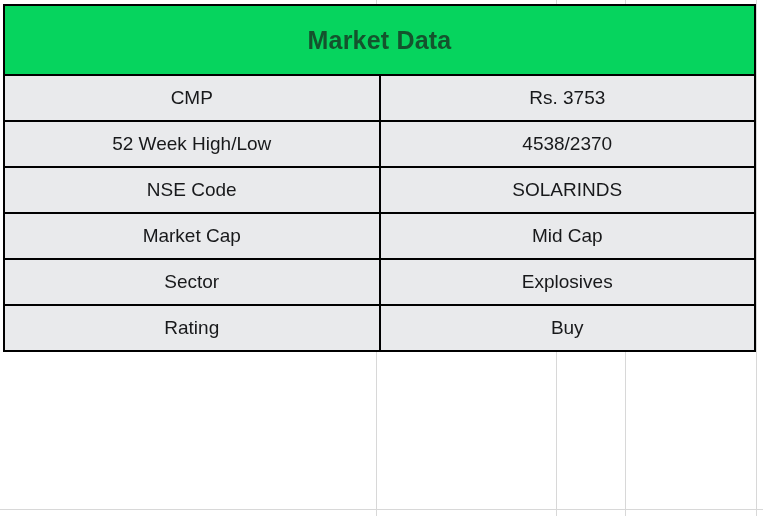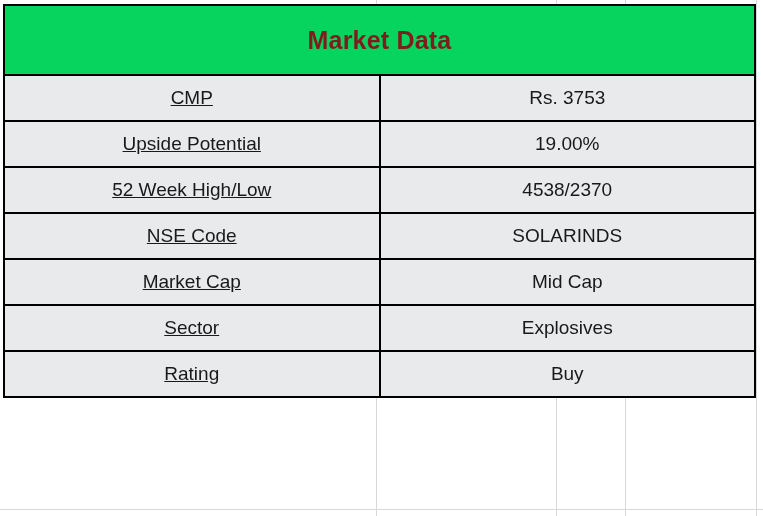--- a/index.html
+++ b/index.html
@@ -57,37 +57,37 @@
     border: 2px solid #000000;
     padding: 0;
     margin: 0;
   }
 
   .title-cell {
     background: #06d45e;
     height: 68px;
     text-align: center;
     vertical-align: middle;
-    color: #7f1d1d;
+    color: #14532d;
     font-size: 25px;
     font-weight: bold;
     letter-spacing: 0.2px;
   }
 
   .data-row td {
     background: #e9eaec;
     height: 44px;
     text-align: center;
     vertical-align: middle;
     color: #18191b;
     font-size: 19px;
     font-weight: normal;
   }
 
-  .label-cell { width: 374px; text-decoration: underline; }
+  .label-cell { width: 374px; }
   .value-cell { width: 375px; }
 </style>
 </head>
 <body>
 
 <div id="sheet-canvas">
   <div class="sheet-gridline-v" style="left:376px;"></div>
   <div class="sheet-gridline-v" style="left:556px;"></div>
   <div class="sheet-gridline-v" style="left:625px;"></div>
   <div class="sheet-gridline-v" style="left:756px;"></div>
@@ -99,24 +99,20 @@
     <tr>
       <th class="title-cell" colspan="2">Market Data</th>
     </tr>
   </thead>
   <tbody id="table-body">
     <tr class="data-row">
       <td class="label-cell">CMP</td>
       <td class="value-cell">Rs. 3753</td>
     </tr>
     <tr class="data-row">
-      <td class="label-cell">Upside Potential</td>
-      <td class="value-cell">19.00%</td>
-    </tr>
-    <tr class="data-row">
       <td class="label-cell">52 Week High/Low</td>
       <td class="value-cell">4538/2370</td>
     </tr>
     <tr class="data-row">
       <td class="label-cell">NSE Code</td>
       <td class="value-cell">SOLARINDS</td>
     </tr>
     <tr class="data-row">
       <td class="label-cell">Market Cap</td>
       <td class="value-cell">Mid Cap</td>

